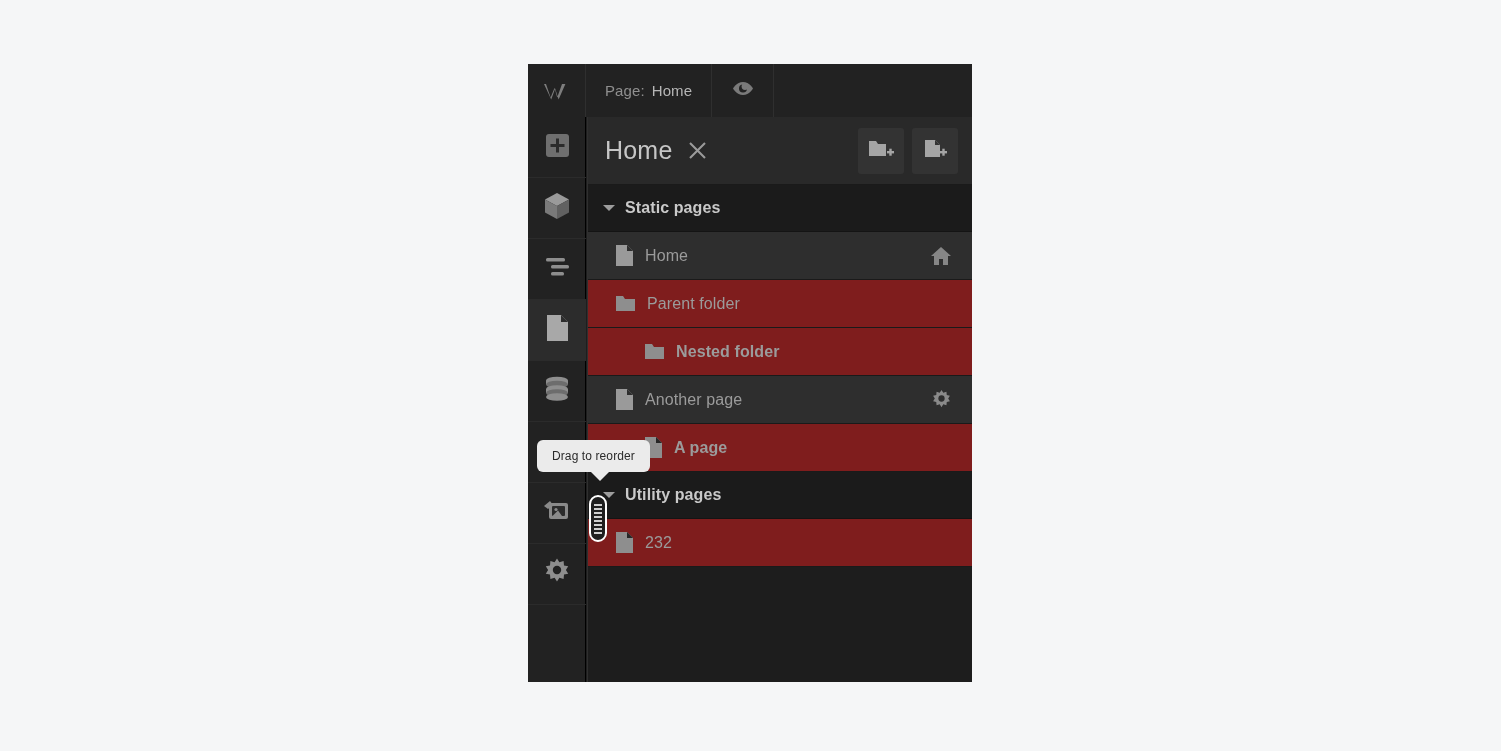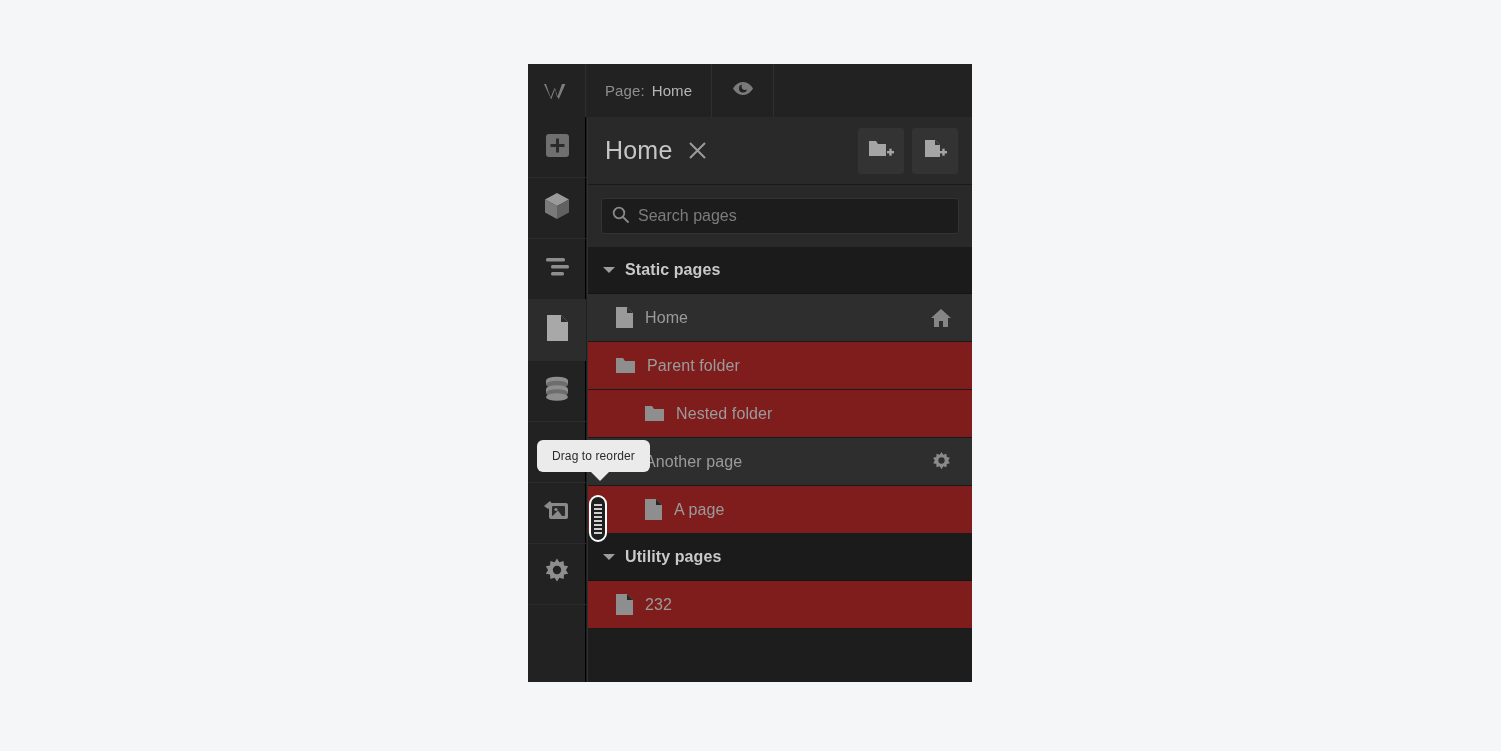--- a/index.html
+++ b/index.html
@@ -186,21 +186,21 @@
     white-space: nowrap;
   }
   .row-action {
     position: absolute;
     right: 20px;
     top: 50%;
     transform: translateY(-50%);
     display: flex; align-items: center;
   }
   .indent-1 { padding-left: 28px; }
-  .indent-2 { padding-left: 57px; }
+  .indent-2 { padding-left: 57px; font-weight: bold; }
 
   
   .drag-handle {
     position: absolute;
     left: 589px;
     top: 495px;
     width: 18px;
     height: 47px;
     background: #1f1f1f;
     border: 2px solid #ffffff;
@@ -381,31 +381,20 @@
           <svg width="26" height="22" viewBox="0 0 26 22">
             <path d="M3 2 L13 2 L18 7 L18 19 L3 19 Z" fill="#a5a5a5"></path>
             <path d="M13 2 L18 7 L13 7 Z" fill="#333333"></path>
             <rect x="18" y="13" width="7" height="2.4" fill="#a5a5a5"></rect>
             <rect x="20.3" y="10.7" width="2.4" height="7" fill="#a5a5a5"></rect>
           </svg>
         </span>
       </span>
     </div>
 
-    <div class="search-wrap">
-      <div class="search-box">
-        <span>
-          <svg width="17" height="17" viewBox="0 0 17 17">
-            <circle cx="7" cy="7" r="5.3" stroke="#888888" stroke-width="1.8" fill="none"></circle>
-            <path d="M11 11 L16 16" stroke="#888888" stroke-width="1.8" stroke-linecap="round"></path>
-          </svg>
-        </span>
-        <input class="search-input" type="text" placeholder="Search pages" style="">
-      </div>
-    </div>
 
     <div class="section-head">
       <span class="caret"></span>
       <span class="section-title">Static pages</span>
     </div>
 
     <div class="row hover indent-1">
       <span class="row-icon">
         <svg width="17" height="21" viewBox="0 0 17 21">
           <path d="M0 0 L11 0 L17 6 L17 21 L0 21 Z" fill="#9a9a9a"></path>

